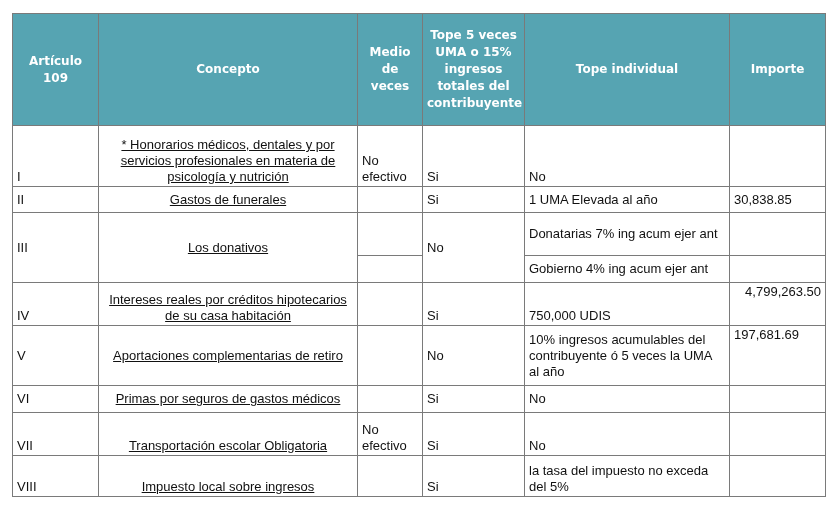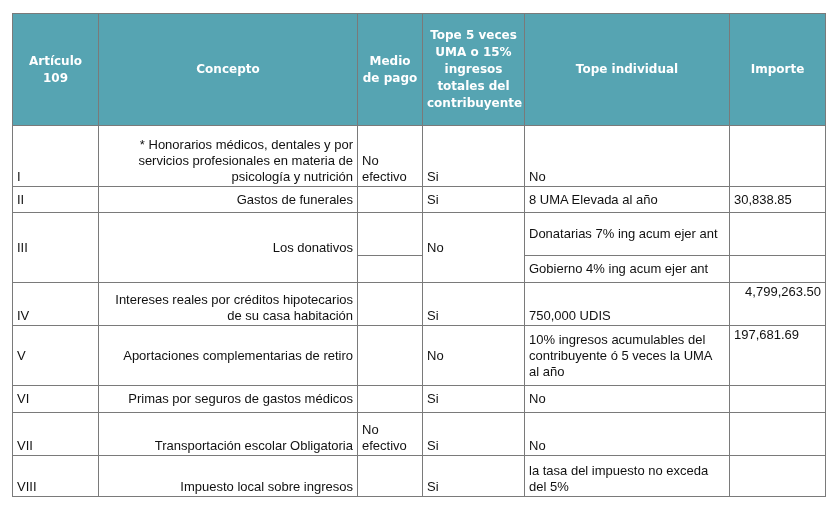--- a/index.html
+++ b/index.html
@@ -24,21 +24,21 @@
       color: #ffffff;
       font-family: "DejaVu Sans", sans-serif;
       font-weight: bold;
       font-size: 12px;
       line-height: 17px;
       text-align: center;
       vertical-align: middle;
       height: 109px;
     }
     .c { }
-    .l { text-align: right; }
+    .l { text-align: center; text-decoration: underline; }
     .r { text-align: right; }
     .b { vertical-align: bottom; }
     .m { vertical-align: middle; }
     .t { vertical-align: top; }
   </style>
 </head>
 <body>
 
 <table class="grid">
   <colgroup>
@@ -46,21 +46,21 @@
     <col style="width:259px">
     <col style="width:65px">
     <col style="width:102px">
     <col style="width:205px">
     <col style="width:96px">
   </colgroup>
   <thead>
     <tr>
       <th>Artículo 109</th>
       <th>Concepto</th>
-      <th>Medio de pago</th>
+      <th>Medio de veces</th>
       <th>Tope 5 veces UMA o 15% ingresos totales del contribuyente</th>
       <th>Tope individual</th>
       <th>Importe</th>
     </tr>
   </thead>
   <tbody>
 
     <tr style="height:61px">
       <td class="c b">I</td>
       <td class="l b">* Honorarios médicos, dentales y por servicios profesionales en materia de psicología y nutrición</td>
@@ -68,21 +68,21 @@
       <td class="c b">Si</td>
       <td class="c b">No</td>
       <td class="r b"></td>
     </tr>
 
     <tr style="height:26px">
       <td class="c m">II</td>
       <td class="l m">Gastos de funerales</td>
       <td class="c m"></td>
       <td class="c m">Si</td>
-      <td class="c m">8 UMA Elevada al año</td>
+      <td class="c m">1 UMA Elevada al año</td>
       <td class="c m">30,838.85</td>
     </tr>
 
     <tr style="height:43px">
       <td rowspan="2" class="c m">III</td>
       <td rowspan="2" class="l m">Los donativos</td>
       <td class="c m"></td>
       <td rowspan="2" class="c m">No</td>
       <td class="c m">Donatarias 7% ing acum ejer ant</td>
       <td class="r m"></td>

